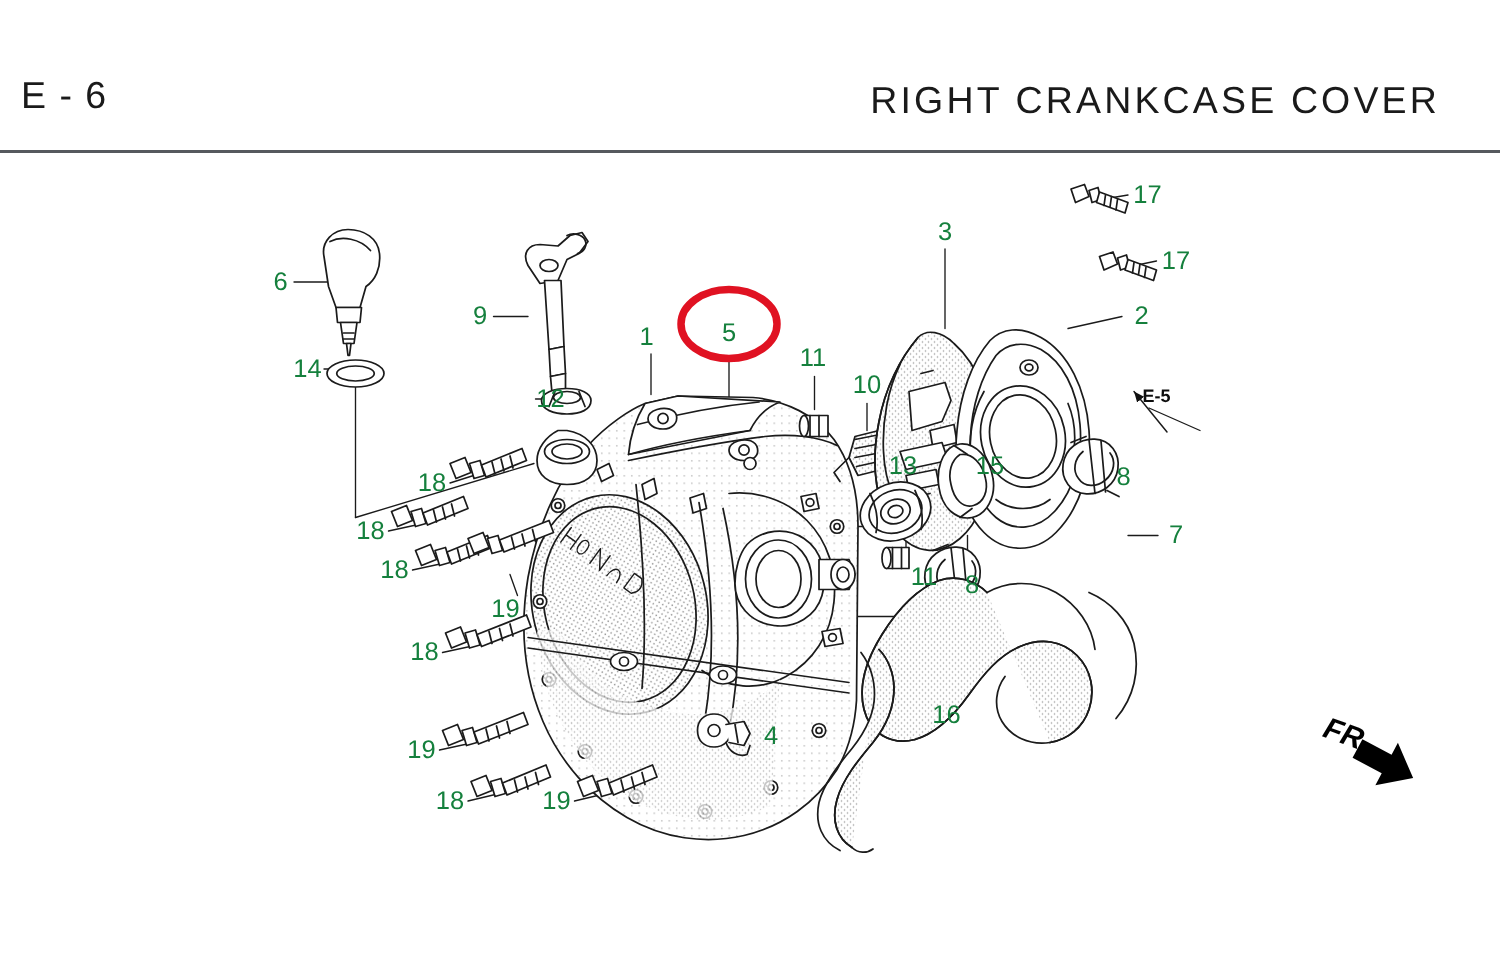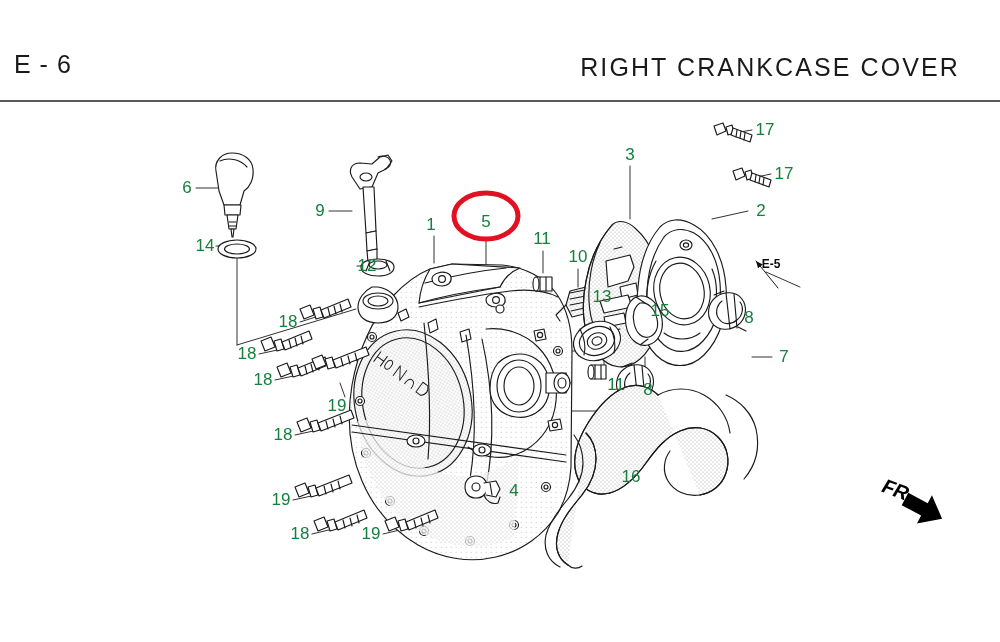--- a/index.html
+++ b/index.html
@@ -547,21 +547,21 @@
     <div class="callout" style="left:288px; top:221px;">18</div>
     <div class="callout" style="left:247px; top:253px;">18</div>
     <div class="callout" style="left:263px; top:279px;">18</div>
     <div class="callout" style="left:337px; top:305px;">19</div>
     <div class="callout" style="left:283px; top:334px;">18</div>
     <div class="callout" style="left:281px; top:399px;">19</div>
     <div class="callout" style="left:300px; top:433px;">18</div>
     <div class="callout" style="left:371px; top:433px;">19</div>
     <div class="callout" style="left:514px; top:390px;">4</div>
     <div class="callout" style="left:631px; top:376px;">16</div>
-    <div class="callout" style="left:602px; top:196px;">13</div>
+    <div class="callout" style="left:602px; top:210px;">13</div>
     <div class="callout" style="left:660px; top:210px;">15</div>
     <div class="callout" style="left:616px; top:284px;">11</div>
     <div class="callout" style="left:648px; top:289px;">8</div>
     <div class="callout" style="left:749px; top:217px;">8</div>
     <div class="callout" style="left:784px; top:256px;">7</div>
 
     <div class="ref-label" style="left:771px; top:163px;">E-5</div>
 
     <div id="fr-label" style="left:898px; top:390px;">FR.</div>
   </div>

